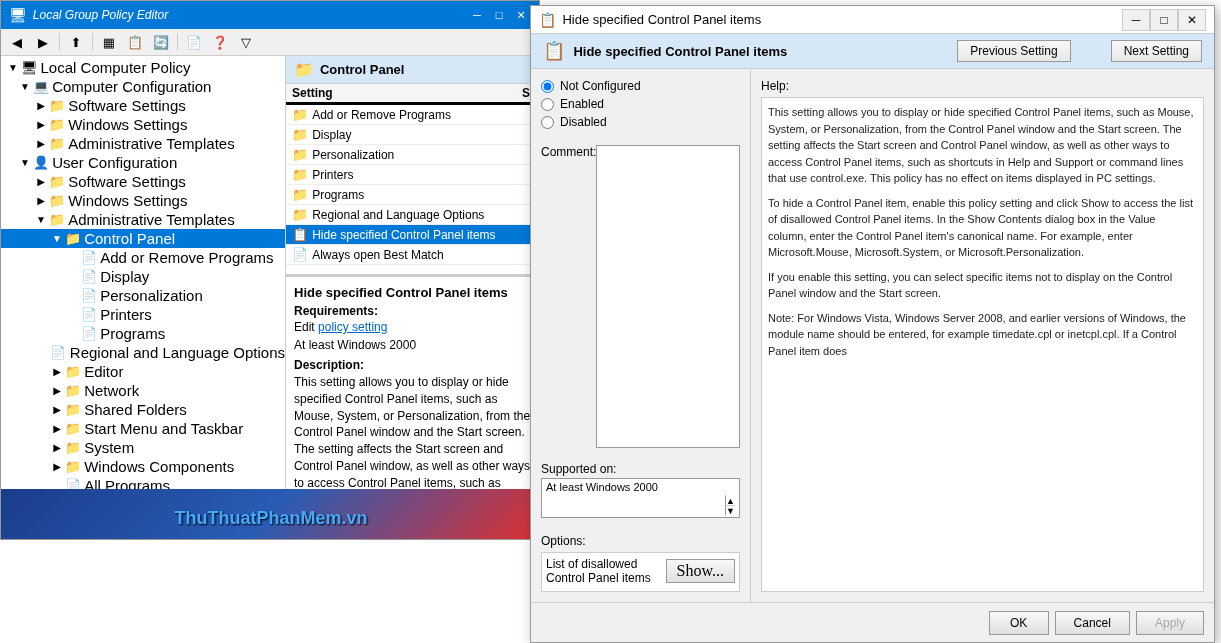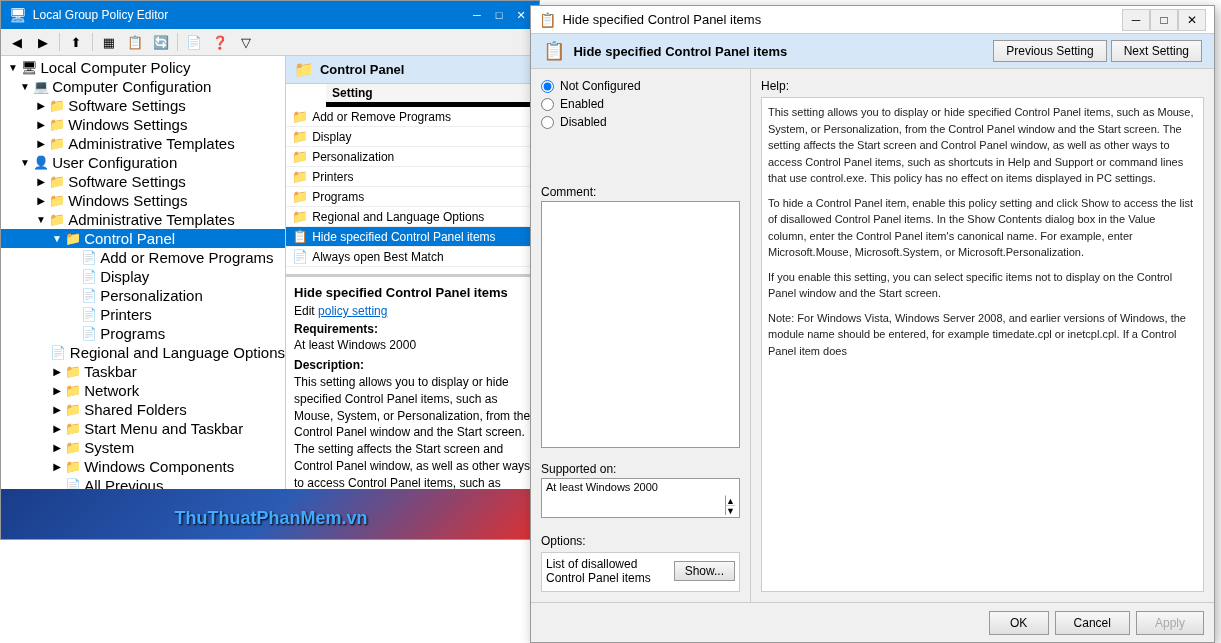--- a/index.html
+++ b/index.html
@@ -20,21 +20,21 @@
       background: #0078d7;
       color: #fff;
       padding: 4px 8px;
       display: flex;
       align-items: center;
       gap: 6px;
       font-size: 12px;
       height: 28px;
     }
     .title-bar-icon { font-size: 14px; }
-    .title-bar-text { flex: 1; }
+    .title-bar-text { flex: 1; font-style: italic; }
     .title-bar-controls { display: flex; gap: 2px; }
     .title-btn {
       width: 20px; height: 18px;
       background: transparent;
       border: none;
       color: #fff;
       cursor: pointer;
       font-size: 11px;
       display: flex; align-items: center; justify-content: center;
     }
@@ -114,26 +114,25 @@
       align-items: center;
       gap: 6px;
       border-bottom: 1px solid #ccc;
       min-height: 28px;
     }
     .panel-header-icon { font-size: 16px; }
     .panel-header-text { font-weight: bold; font-size: 13px; }
 
     .panel-columns {
       display: flex;
-      border-bottom: 5px solid #000000;
+      border-bottom: 3px solid #000000;
       background: #f5f5f5;
       padding: 2px 6px;
       font-size: 12px;
       font-weight: bold;
-      margin-left: 40px;
     }
     .col-setting { flex: 0 0 230px; }
     .col-state { flex: 1; }
 
     .panel-list {
       flex: 1;
       overflow-y: auto;
     }
     .panel-row {
       display: flex;
@@ -236,20 +235,21 @@
     }
     .dialog-header-icon { font-size: 18px; }
     .dialog-header-title { font-weight: bold; font-size: 13px; flex: 1; }
     .dialog-nav-btns { display: flex; gap: 4px; }
     .nav-btn {
       padding: 3px 12px;
       border: 1px solid #999;
       background: linear-gradient(to bottom, #f8f8f8, #e8e8e8);
       cursor: pointer;
       font-size: 12px;
+      margin-left: 36px;
     }
 
     .dialog-body {
       display: flex;
       flex: 1;
       overflow: hidden;
     }
 
     .dialog-left {
       width: 220px;
@@ -259,21 +259,21 @@
       flex-direction: column;
       padding: 10px;
       gap: 8px;
       background: #f0f0f0;
     }
 
     .radio-group { display: flex; flex-direction: column; gap: 4px; margin-bottom: 8px; }
     .radio-item { display: flex; align-items: center; gap: 6px; font-size: 12px; cursor: pointer; }
     .radio-item input[type=radio] { cursor: pointer; }
 
-    .comment-section { flex: 1; display: flex; flex-direction: column; margin-top: 40px; }
+    .comment-section { flex: 1; display: flex; flex-direction: row; }
     .section-label { font-size: 12px; font-weight: normal; margin-bottom: 2px; }
     .comment-box {
       flex: 1;
       border: 1px solid #999;
       background: #fff;
       resize: none;
       font-size: 11px;
       padding: 2px;
       min-height: 60px;
     }
@@ -299,21 +299,22 @@
       min-height: 40px;
       font-size: 12px;
       flex: 1;
     }
     .options-row { display: flex; align-items: center; gap: 6px; font-size: 12px; }
     .show-btn {
       padding: 2px 10px;
       border: 1px solid #999;
       background: linear-gradient(to bottom, #f8f8f8, #e0e0e0);
       cursor: pointer;
-      font-size: 12px;
+      font-size: 16px;
+      font-family: Liberation Serif, serif;
     }
 
     .dialog-right {
       flex: 1;
       display: flex;
       flex-direction: column;
       padding: 10px;
       overflow: hidden;
     }
     .help-label { font-size: 12px; margin-bottom: 4px; }
@@ -482,21 +483,21 @@
       <div class="tree-item">
         <span class="tree-indent" style="width:64px"></span>
         <span class="tree-toggle" style="visibility:hidden">▶</span>
         <span class="tree-icon">📄</span>
         <span class="tree-label">Regional and Language Options</span>
       </div>
       <div class="tree-item">
         <span class="tree-indent" style="width:48px"></span>
         <span class="tree-toggle">▶</span>
         <span class="tree-icon">📁</span>
-        <span class="tree-label">Taskbar</span>
+        <span class="tree-label">Editor</span>
       </div>
       <div class="tree-item">
         <span class="tree-indent" style="width:48px"></span>
         <span class="tree-toggle">▶</span>
         <span class="tree-icon">📁</span>
         <span class="tree-label">Network</span>
       </div>
       <div class="tree-item">
         <span class="tree-indent" style="width:48px"></span>
         <span class="tree-toggle">▶</span>
@@ -518,21 +519,21 @@
       <div class="tree-item">
         <span class="tree-indent" style="width:48px"></span>
         <span class="tree-toggle">▶</span>
         <span class="tree-icon">📁</span>
         <span class="tree-label">Windows Components</span>
       </div>
       <div class="tree-item">
         <span class="tree-indent" style="width:48px"></span>
         <span class="tree-toggle" style="visibility:hidden">▶</span>
         <span class="tree-icon">📄</span>
-        <span class="tree-label">All Previous</span>
+        <span class="tree-label">All Programs</span>
       </div>
     </div>
 
     <div class="right-panel">
 
       <div class="panel-header">
         <span class="panel-header-icon">📁</span>
         <span class="panel-header-text">Control Panel</span>
       </div>
 
@@ -580,26 +581,26 @@
         <div class="panel-row">
           <span class="panel-row-icon">📄</span>
           <span class="panel-row-name">Always open Best Match</span>
           <span class="panel-row-state"></span>
         </div>
 
       </div>
 
       <div style="border-top: 3px solid #ccc; padding: 8px; background:#fff; font-size:12px; overflow-y:auto; max-height: 220px; flex-shrink:0;">
         <div style="font-weight:bold; font-size:13px; margin-bottom:4px;">Hide specified Control Panel items</div>
+        <div style="margin-bottom:2px;">
+          <strong>Requirements:</strong>
+        </div>
         <div style="margin-bottom:4px;">
           <span>Edit</span>
           <span class="desc-link">policy setting</span>
-        </div>
-        <div style="margin-bottom:2px;">
-          <strong>Requirements:</strong>
         </div>
         <div style="margin-bottom:6px;">At least Windows 2000</div>
         <div style="margin-bottom:2px;">
           <strong>Description:</strong>
         </div>
         <div style="line-height:1.4;">This setting allows you to display or hide specified Control Panel items, such as Mouse, System, or Personalization, from the Control Panel window and the Start screen. The setting affects the Start screen and Control Panel window, as well as other ways to access Control Panel items, such as shortcuts in Help and Support or command lines that use control.exe. This policy has no effect on items displayed in PC settings.
 
 If you enable this setting, you can select specific items not to display on the Control Panel window and the Start screen.</div>
       </div>
 

